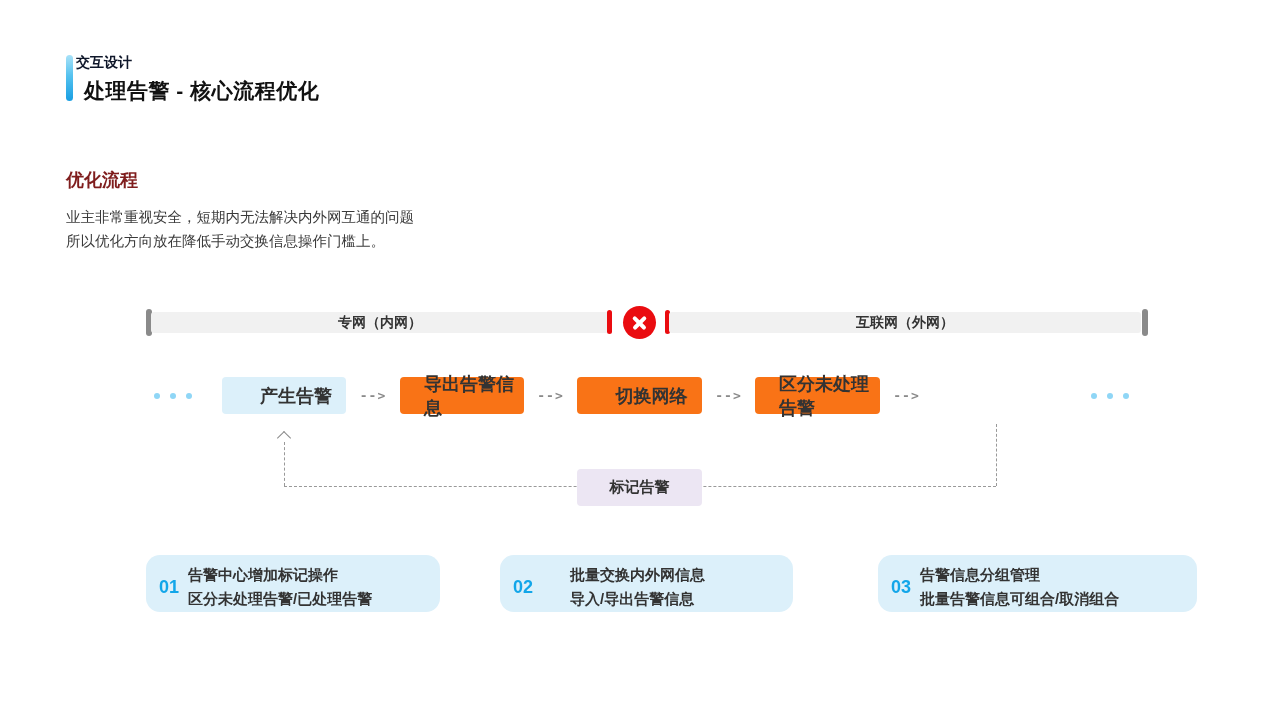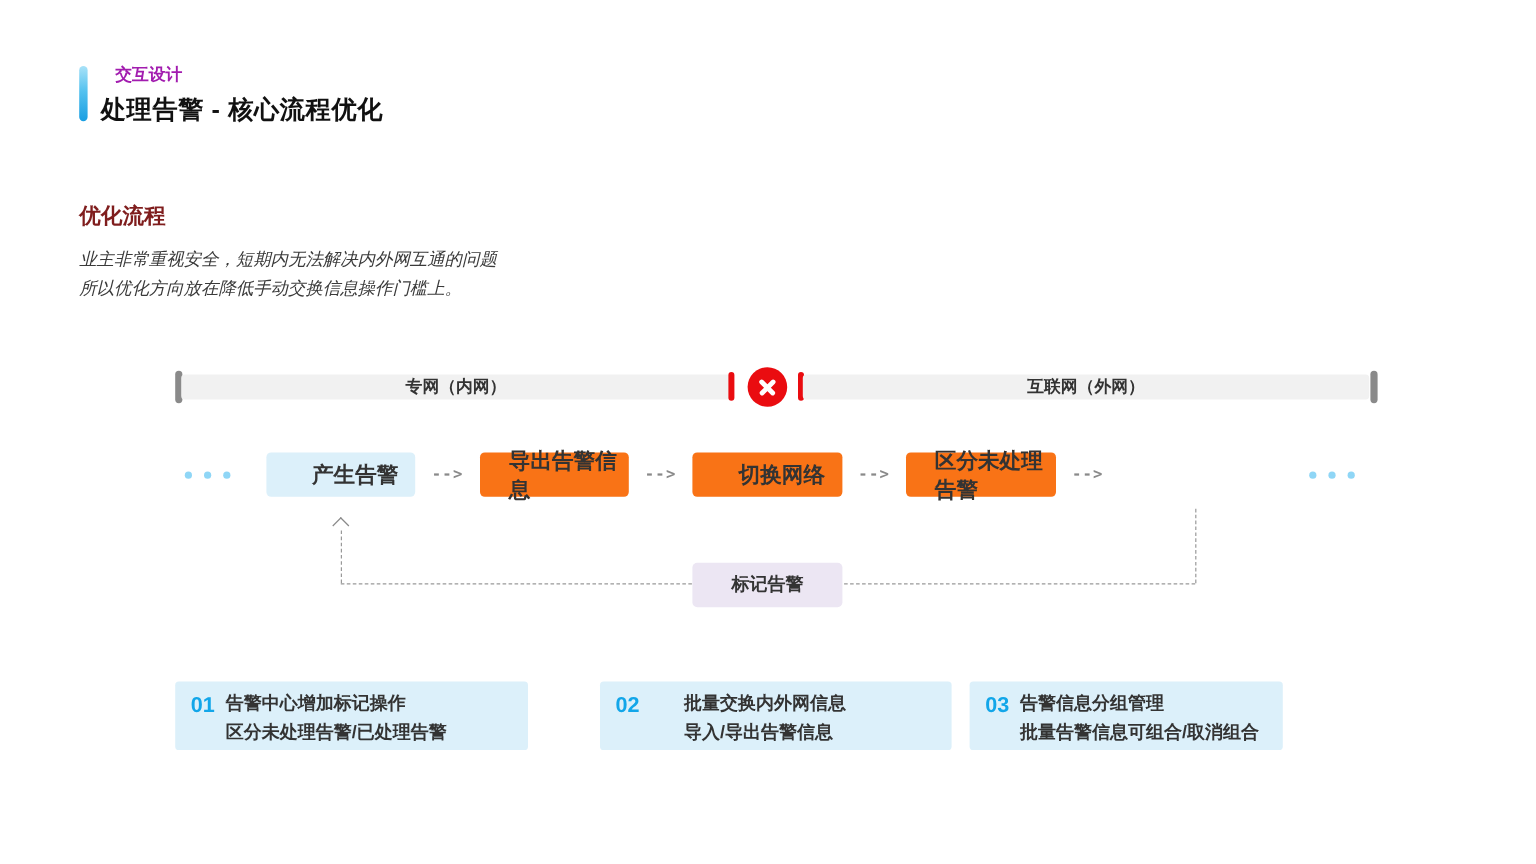--- a/index.html
+++ b/index.html
@@ -7,26 +7,26 @@
   .canvas {
     position:relative; width:1280px; height:720px; background:#ffffff;
     font-family:"Liberation Sans","DejaVu Sans",sans-serif; color:#1a1a1a; overflow:hidden;
   }
 
   
   .accent-bar {
     position:absolute; left:66px; top:55px; width:7px; height:46px; border-radius:4px;
     background:linear-gradient(180deg,#a9e2f8 0%,#55c2ef 45%,#189ee2 100%);
   }
-  .eyebrow { position:absolute; left:96px; top:54px; font-size:14px; font-weight:700; color:#a21caf; }
+  .eyebrow { position:absolute; left:76px; top:54px; font-size:14px; font-weight:700; color:#0f172a; }
   .page-title { position:absolute; left:84px; top:77px; font-size:21px; font-weight:700; color:#111; letter-spacing:0.5px; }
 
   
   .section-heading { position:absolute; left:66px; top:168px; font-size:18px; font-weight:700; color:#7f1d1d; }
-  .section-desc { position:absolute; left:66px; top:205px; font-size:14.5px; font-weight:500; color:#3a3a3a; line-height:24px;font-style:italic; }
+  .section-desc { position:absolute; left:66px; top:205px; font-size:14.5px; font-weight:500; color:#3a3a3a; line-height:24px; }
 
   
   .net-bar { position:absolute; top:312px; height:21px; background:#f1f1f1; border-radius:3px;
              display:flex; align-items:center; justify-content:center; }
   .net-bar.left { left:151px; width:458px; }
   .net-bar.right { left:669px; width:472px; }
   .net-label { font-size:14px; font-weight:700; color:#333; }
   .end-cap { position:absolute; top:309px; width:6px; height:27px; border-radius:3px; background:#8a8a8a; }
   .end-cap.left { left:146px; }
   .end-cap.right { left:1142px; }
@@ -64,25 +64,25 @@
   .loop-v-left  { position:absolute; left:284px; top:442px; width:0; height:44px; border-left:1.5px dashed #999; }
   .loop-v-right { position:absolute; left:996px; top:424px; width:0; height:62px; border-left:1.5px dashed #999; }
   .loop-h { position:absolute; left:284px; top:486px; width:712px; height:0; border-top:1.5px dashed #999; }
   .loop-arrowhead { position:absolute; left:279px; top:433px; width:10px; height:10px;
                     border-left:1.5px solid #8a8a8a; border-top:1.5px solid #8a8a8a; transform:rotate(45deg); }
   .loop-box { position:absolute; left:577px; top:469px; width:125px; height:37px; z-index:2;
               background:#ece6f3; border-radius:4px; display:flex; align-items:center; justify-content:center;
               font-size:15px; font-weight:700; color:#333; }
 
   
-  .card { position:absolute; top:555px; height:57px; background:#dcf0fa; border-radius:3px;
-          display:flex; align-items:flex-start; padding:7px 0 0 13px;margin-top:13px; }
+  .card { position:absolute; top:555px; height:57px; background:#dcf0fa; border-radius:14px;
+          display:flex; align-items:center; padding:7px 0 0 13px; }
   .card-1 { left:146px; width:294px; }
   .card-2 { left:500px; width:293px;gap:28px; }
-  .card-3 { left:808px; width:261px; }
+  .card-3 { left:878px; width:319px; }
   .card-number { font-size:18px; font-weight:700; color:#12a6e9; line-height:24px; margin-right:9px; }
   .card-text { display:flex; flex-direction:column; }
   .card-title, .card-subtitle { font-size:15px; font-weight:700; color:#333; line-height:24px; }
 </style>
 </head>
 <body>
 
 <div class="canvas">
 
   <div class="accent-bar"></div>

